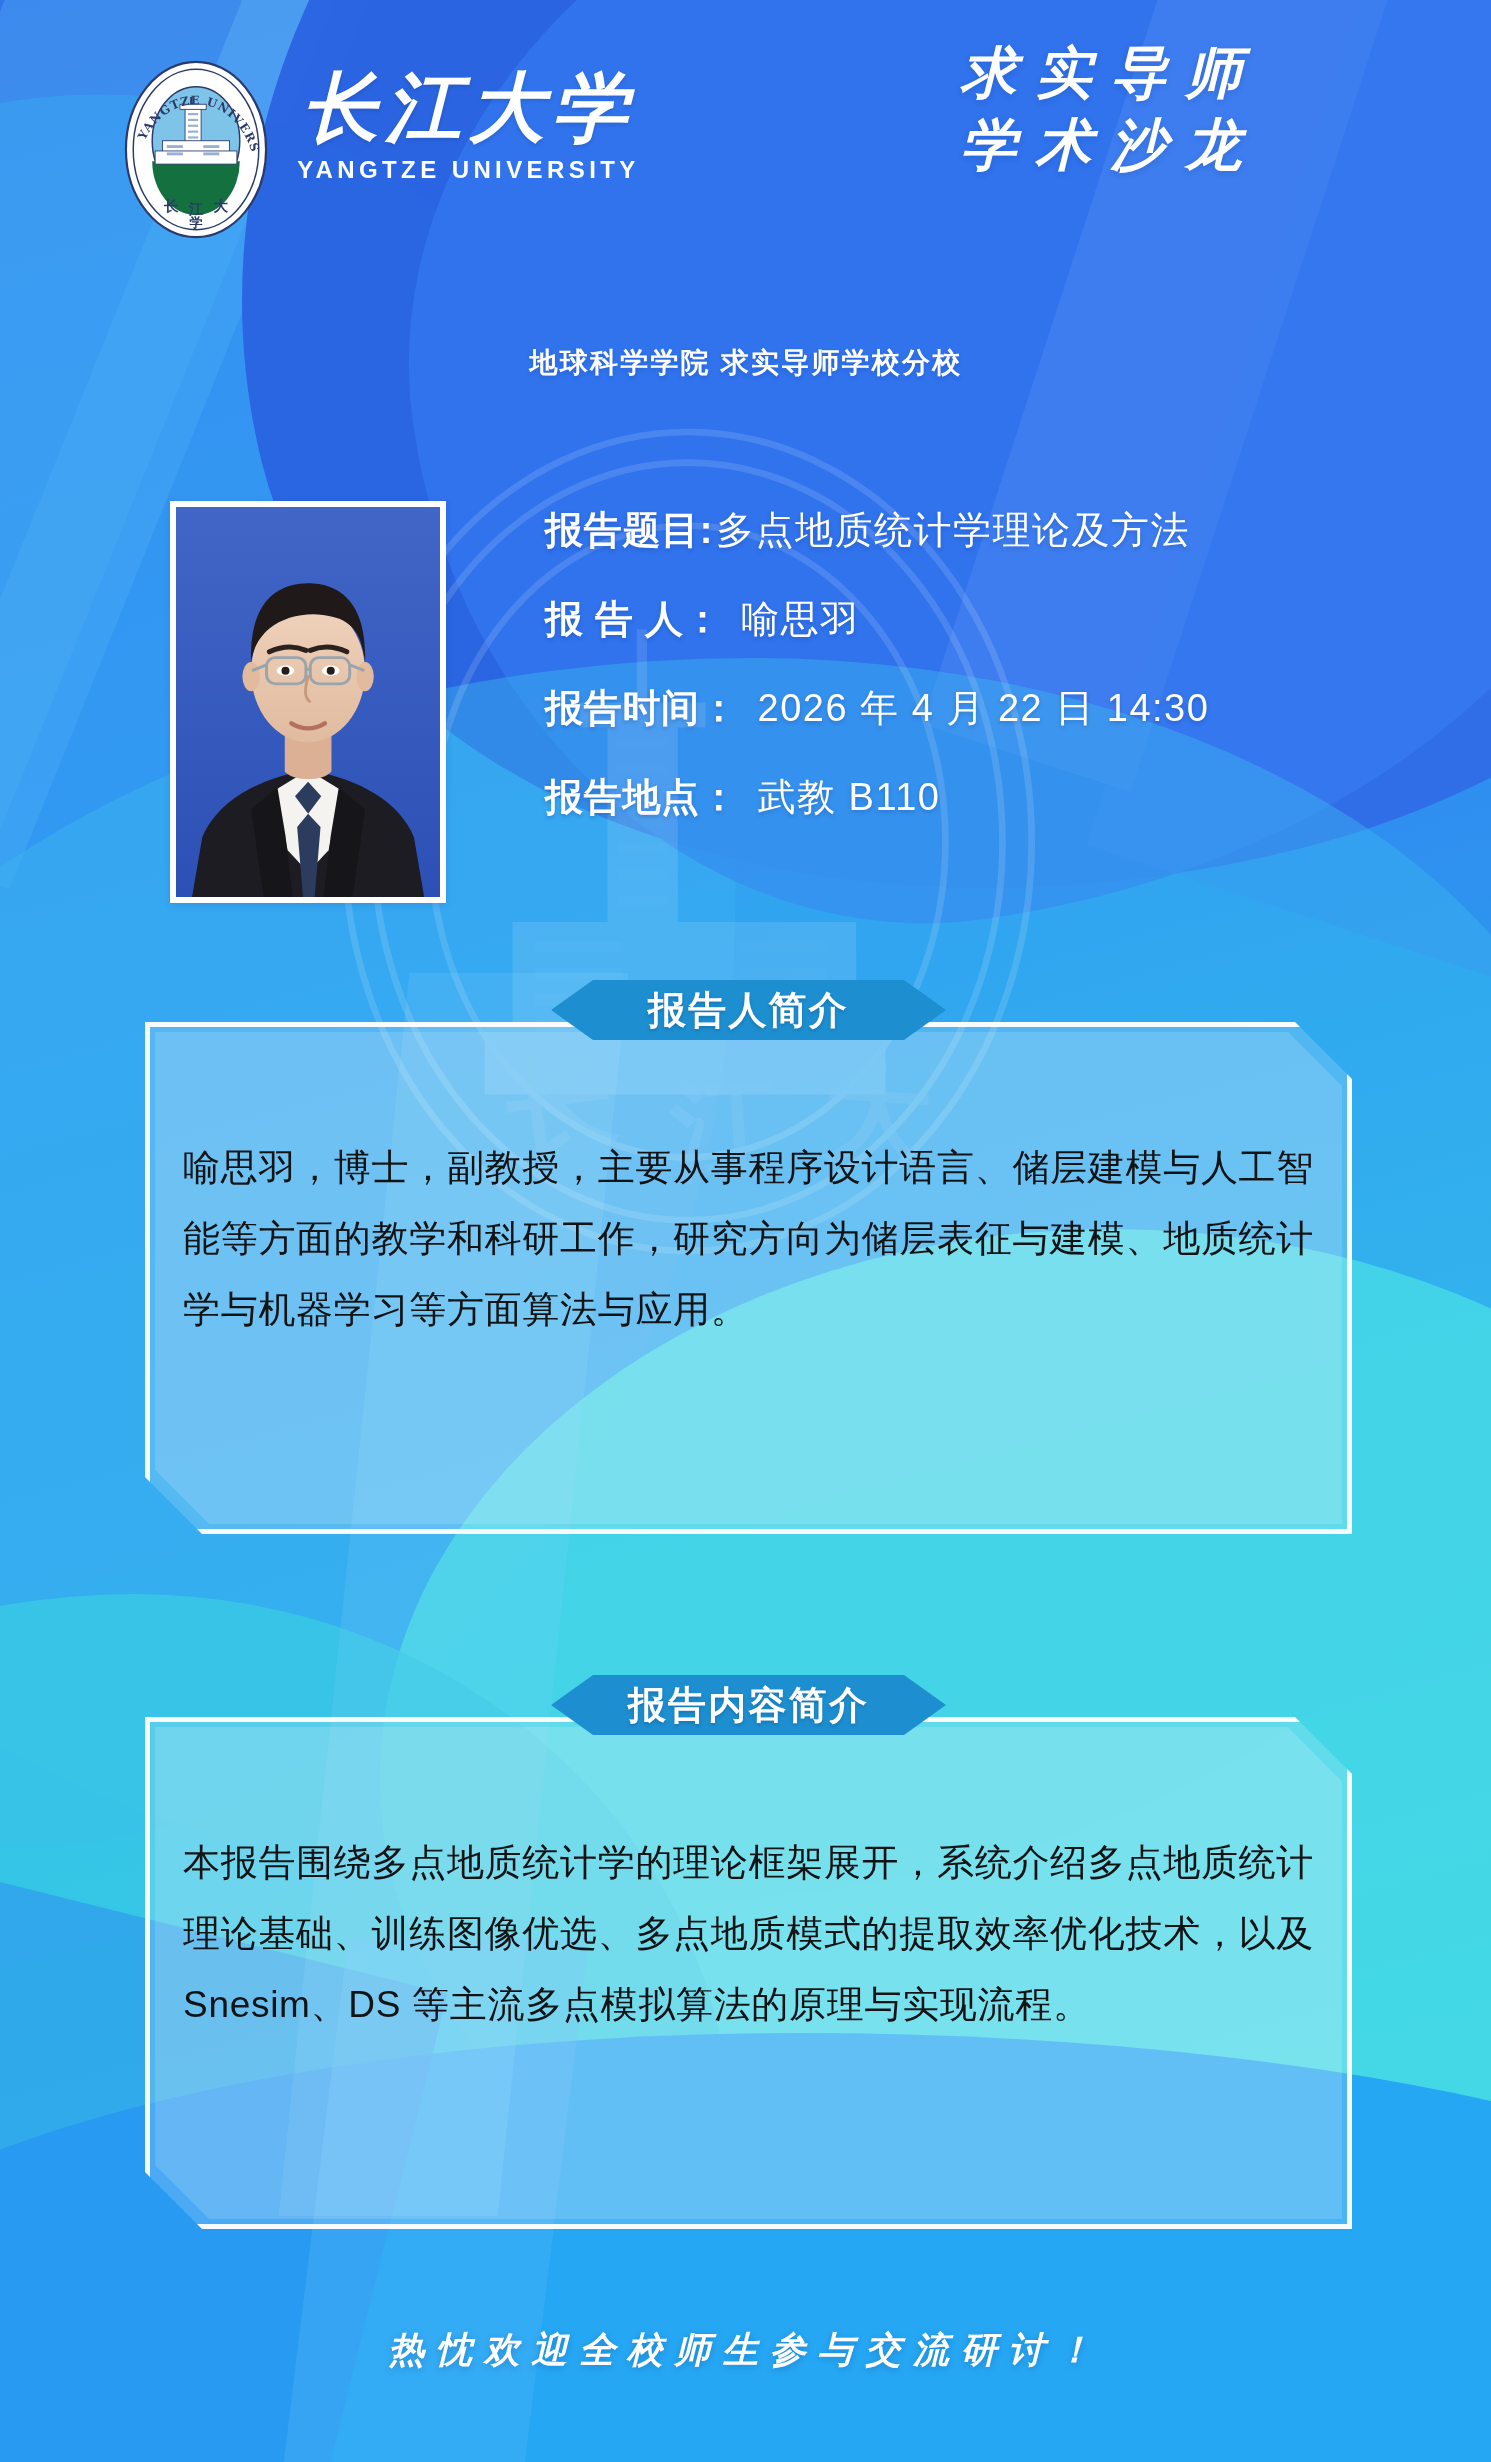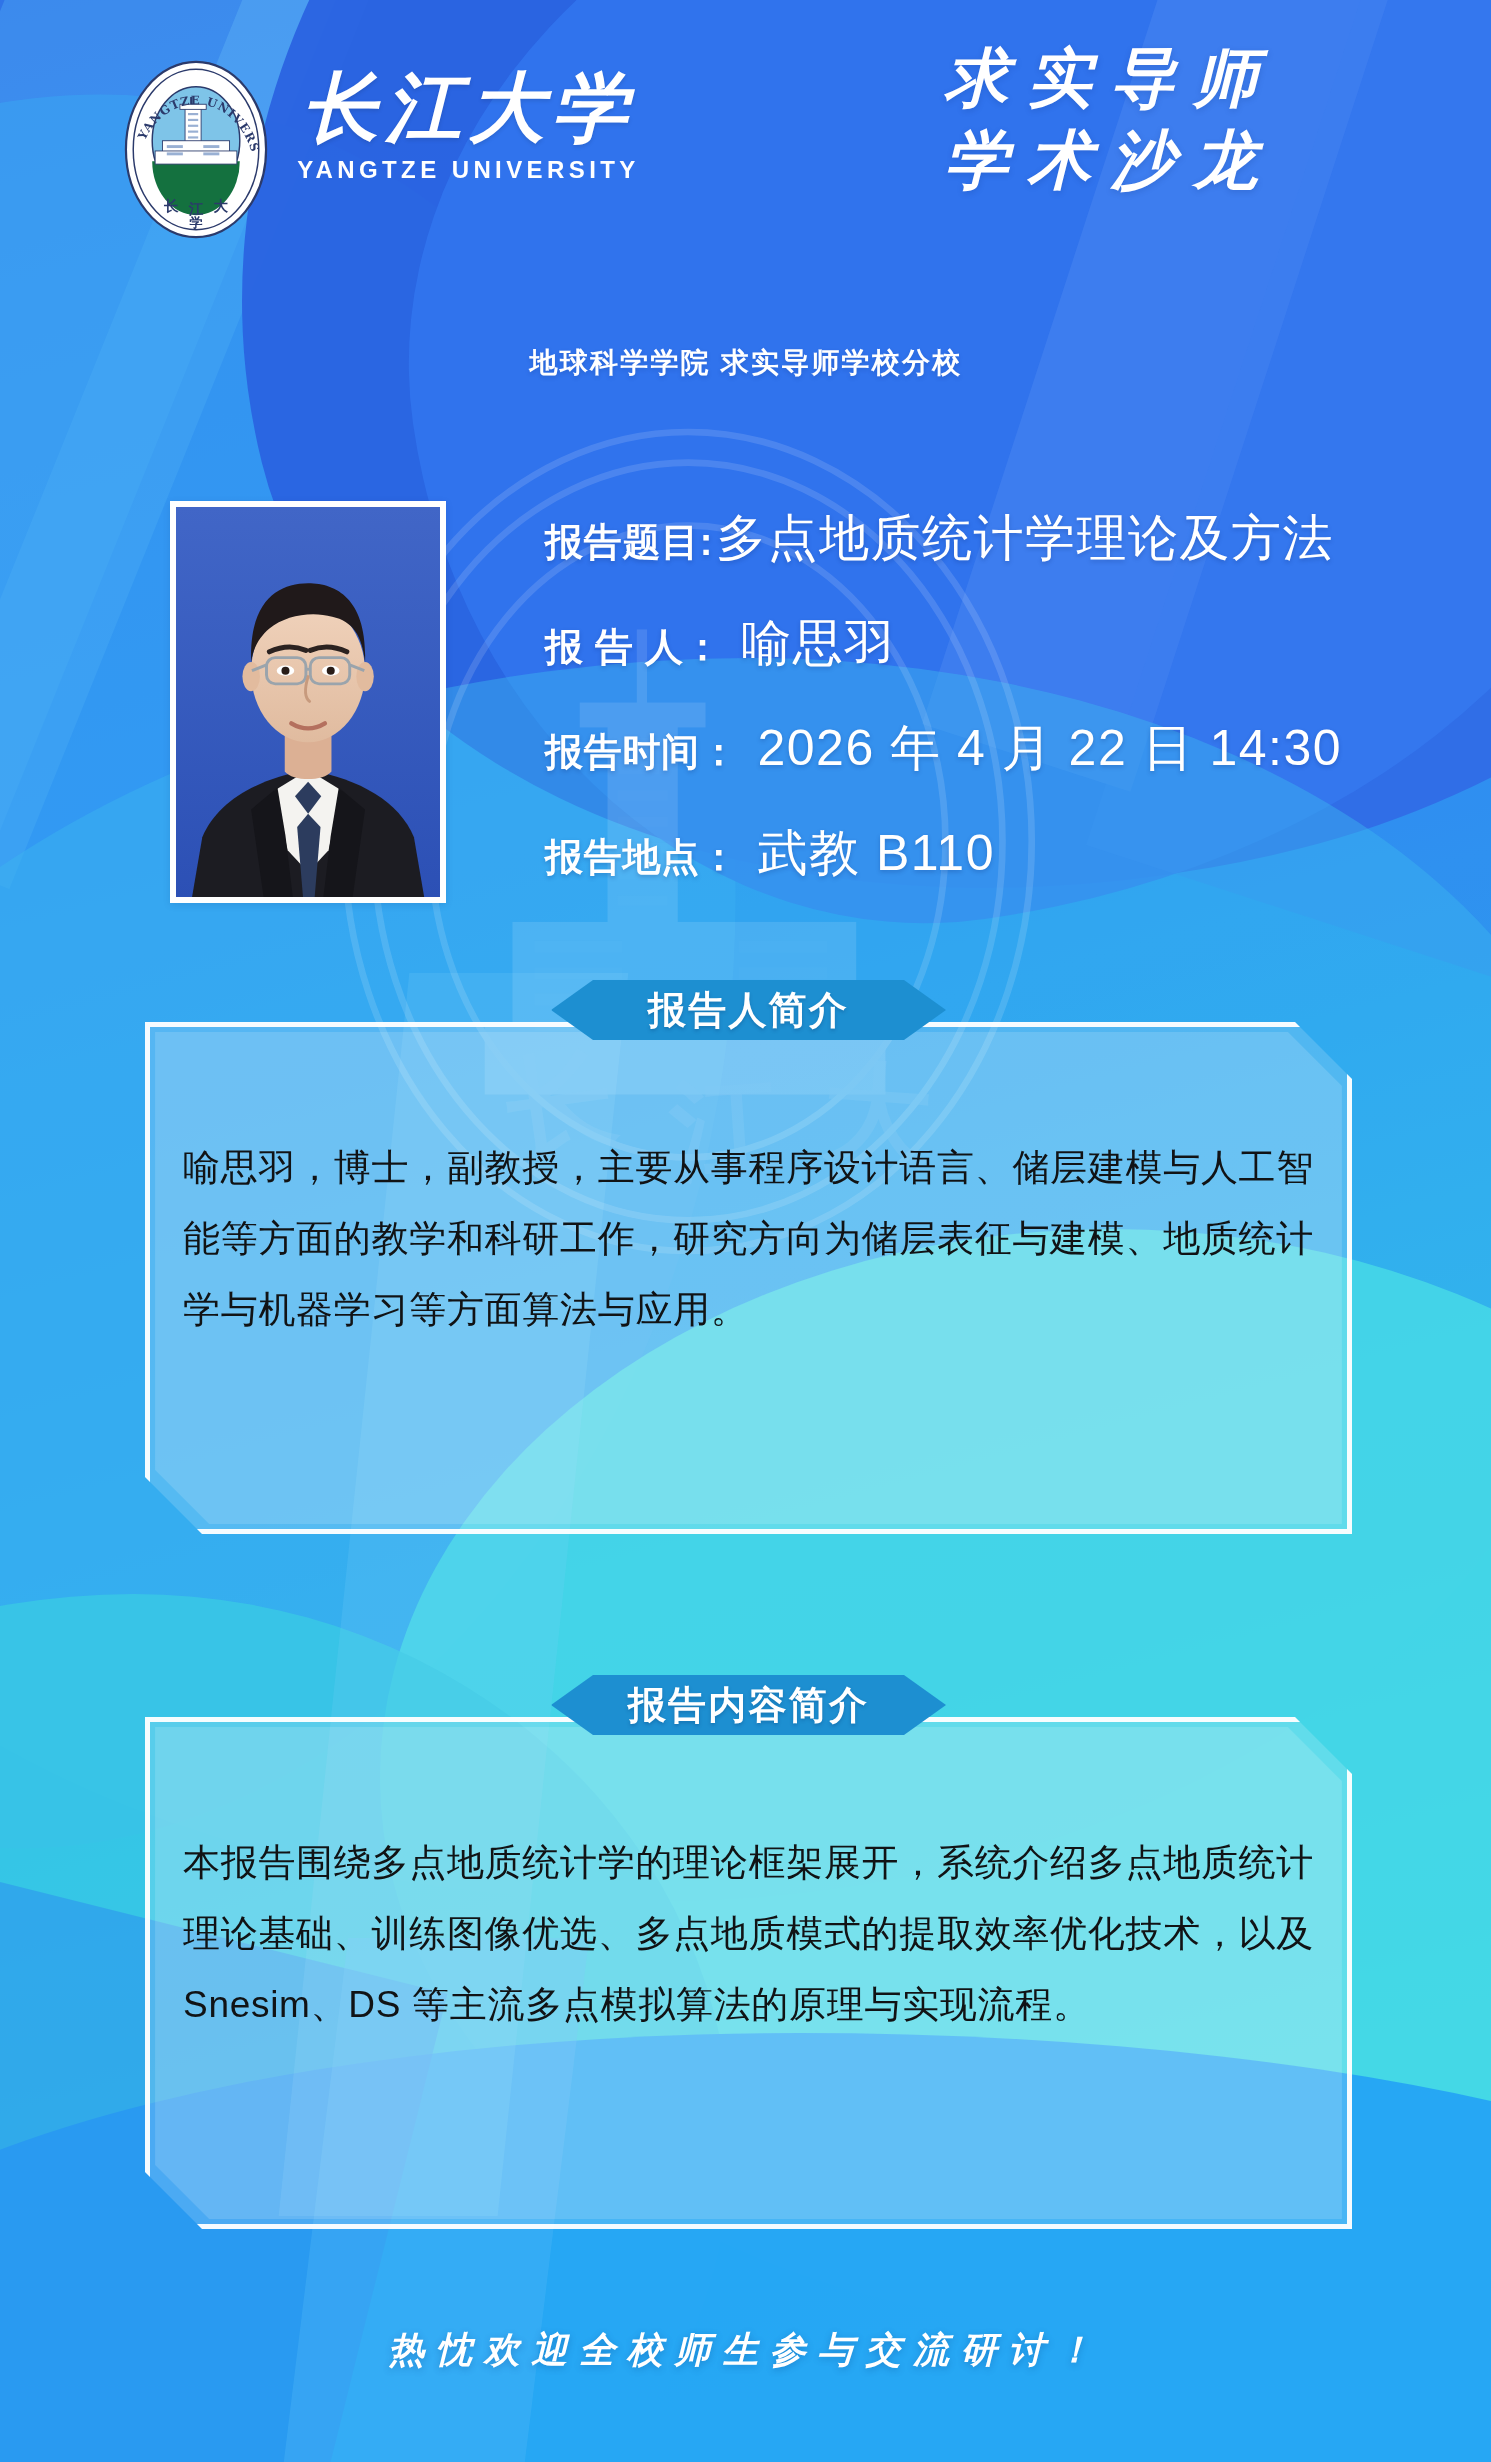--- a/index.html
+++ b/index.html
@@ -141,21 +141,21 @@
     margin-top:7.3px;
     font-size:24px;font-weight:700;color:#ffffff;
     letter-spacing:4.4px;white-space:nowrap;
   }
 
   .salon-title{
     position:absolute;right:118px;top:38px;width:527px;text-align:center;
   }
   .salon-line{
     font-family:"Liberation Serif","DejaVu Serif",serif;
-    font-size:64px;font-weight:700;color:#ffffff;
+    font-size:56px;font-weight:700;color:#ffffff;
     letter-spacing:19px;line-height:1.28;
     font-style:italic;
     white-space:nowrap;
     text-shadow:0 2.2px 5.9px rgba(10,40,110,.18);
   }
 
   .subtitle{
     position:absolute;left:0;top:344px;width:1492px;text-align:center;
     font-size:28px;font-weight:700;color:#ffffff;letter-spacing:2.2px;
     text-shadow:0 1.5px 4.4px rgba(10,40,110,.2);
@@ -181,21 +181,21 @@
     margin-bottom:38px;
     white-space:nowrap;
   }
   .field:last-child{margin-bottom:11px;}
   .f-label{
     font-size:38px;font-weight:700;color:#ffffff;
     letter-spacing:0.7px;
     text-shadow:0 1.5px 4.4px rgba(10,40,110,.25);
   }
   .f-value{
-    font-size:50px;font-weight:500;color:#ffffff;
+    font-size:38px;font-weight:500;color:#ffffff;
     margin-left:19px;letter-spacing:1.5px;
     text-shadow:0 1.5px 4.4px rgba(10,40,110,.25);
   }
   .field-title .f-value{margin-left:2.9px;}
 
   
   .section{position:absolute;left:145px;width:1207px;}
   .section-1{top:1022px;height:512px;}
   .section-2{top:1717px;height:512px;}
 

